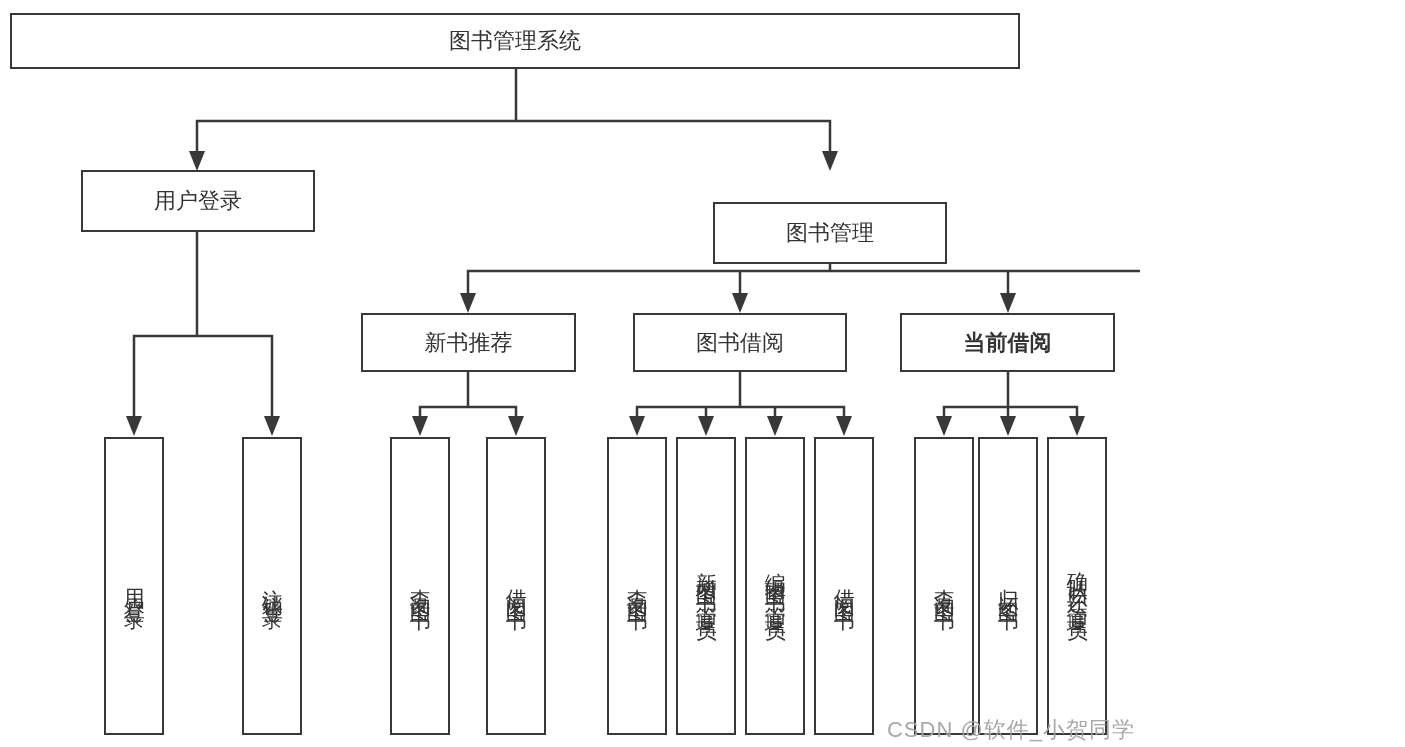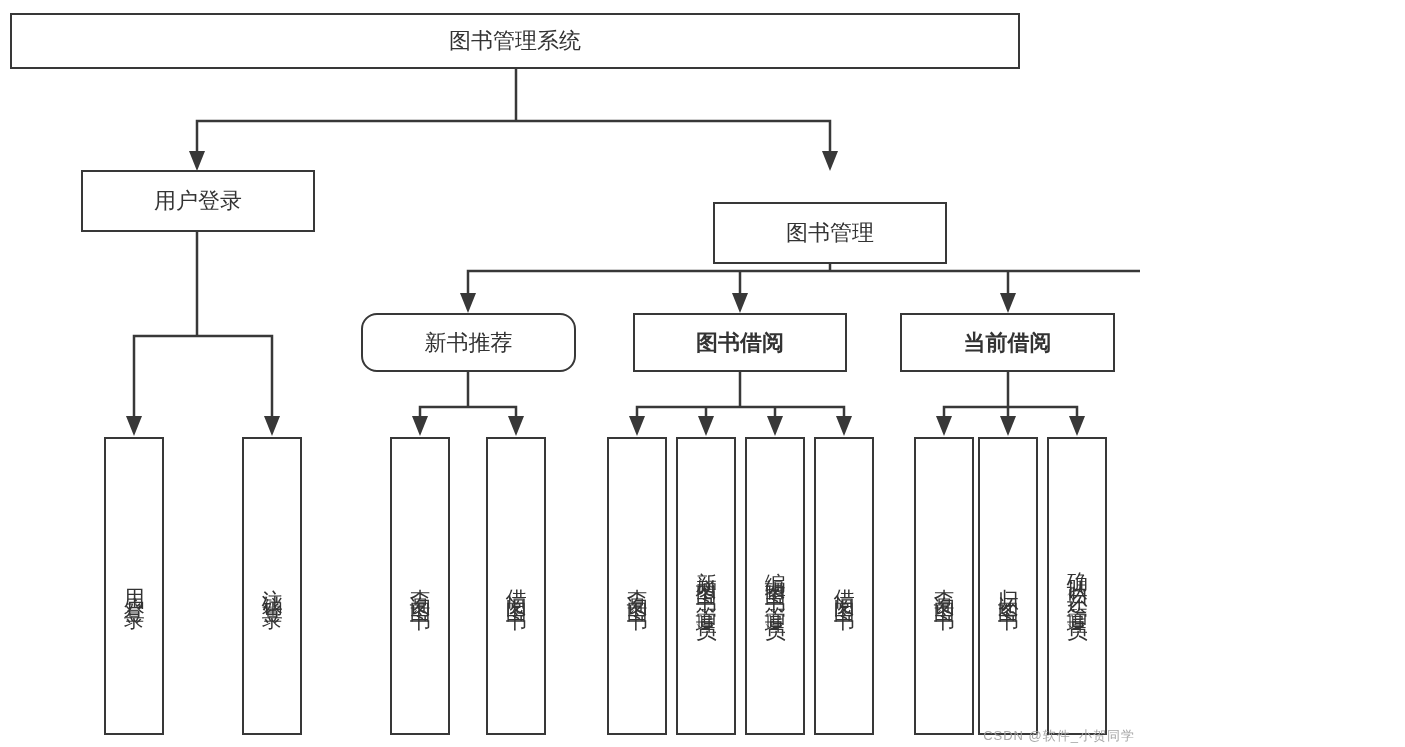--- a/index.html
+++ b/index.html
@@ -40,22 +40,22 @@
   .vbox {
     writing-mode: vertical-rl;
     text-orientation: mixed;
     font-size: 21px;
     letter-spacing: 7px;
   }
   
   .n-root            { left: 10px;   top: 13px;  width: 1010px; height: 56px; }
   .n-user-login      { left: 81px;   top: 170px; width: 234px;  height: 62px; }
   .n-book-mgmt       { left: 713px;  top: 170px; width: 234px;  height: 62px; margin-top: 32px; }
-  .n-new-book        { left: 361px;  top: 313px; width: 215px;  height: 59px; border-radius: 16px; }
-  .n-book-borrow     { left: 633px;  top: 313px; width: 214px;  height: 59px; font-weight: bold; }
+  .n-new-book        { left: 361px;  top: 313px; width: 215px;  height: 59px; }
+  .n-book-borrow     { left: 633px;  top: 313px; width: 214px;  height: 59px; }
   .n-current-borrow  { left: 900px;  top: 313px; width: 215px;  height: 59px; font-weight: bold; }
   .n-borrow-records  { left: 1173px; top: 313px; width: 216px;  height: 59px; }
   
   .leaf { top: 437px; width: 60px; height: 298px; }
   .l-1  { left: 104px; }
   .l-2  { left: 242px; }
   .l-3  { left: 390px; }
   .l-4  { left: 486px; }
   .l-5  { left: 607px; }
   .l-6  { left: 676px; }
@@ -64,21 +64,21 @@
   .l-9  { left: 914px; }
   .l-10 { left: 978px; }
   .l-11 { left: 1047px; }
   .l-12 { left: 1197px; }
   .l-13 { left: 1316px; }
   #watermark {
     position: absolute;
     right: 5px;
     bottom: 2px;
     z-index: 2;
-    font-size: 13px;
+    font-size: 22px;
     color: rgba(162, 162, 162, 0.95);
     letter-spacing: 1px;
     white-space: nowrap;
   }
 </style>
 </head>
 <body>
 
 <div id="stage">
 

